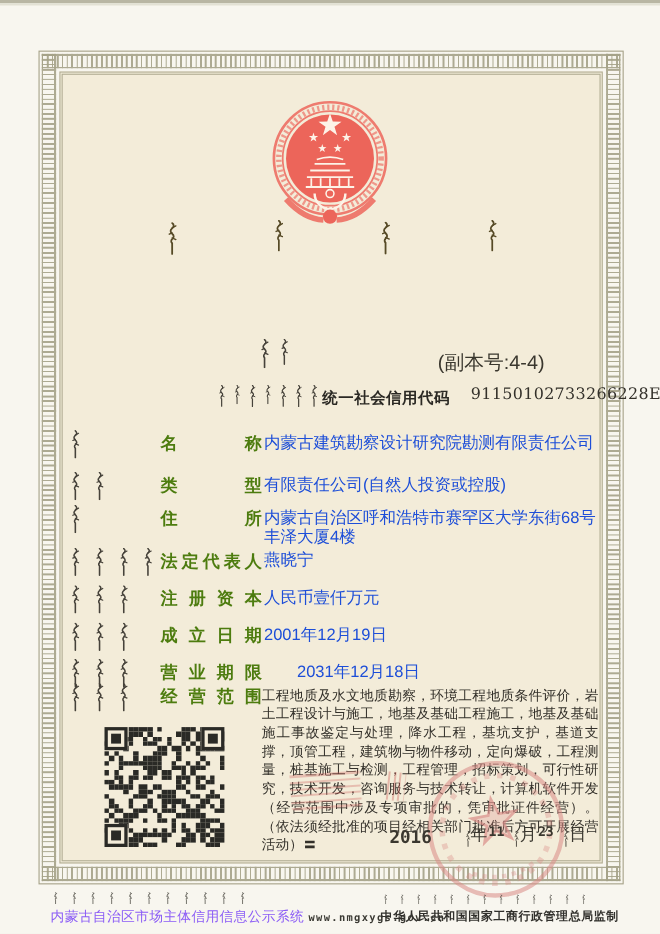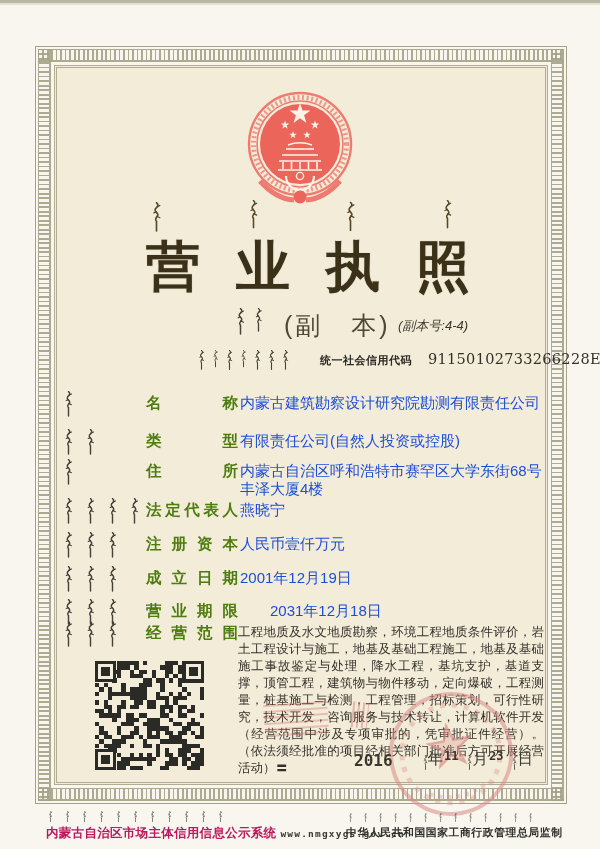--- a/index.html
+++ b/index.html
@@ -39,24 +39,24 @@
 
   
   .emblem{position:absolute;left:246px;top:88px;width:108px;height:118px;}
   .title-mongs{position:absolute;left:152px;top:200px;width:300px;display:flex;justify-content:space-between;height:36px;}
   .title-mongs .mg{height:34px;color:#564a26;}
   .title{position:absolute;left:146px;top:231px;font-size:54px;font-weight:bold;letter-spacing:36px;
          white-space:nowrap;color:#3b3119;text-shadow:0 0 1px rgba(59,49,25,.4);}
   .copy-mongs{position:absolute;left:236px;top:308px;display:flex;gap:9px;height:30px;}
   .copy-mongs .mg{height:27px;}
   .copy-label{position:absolute;left:284px;top:309px;font-size:25px;color:#4e4935;letter-spacing:3px;white-space:nowrap;}
-  .copy-number{position:absolute;left:398px;top:317px;font-size:13px;color:#3a372e;white-space:nowrap;font-style:italic;}
+  .copy-number{position:absolute;left:398px;top:317px;font-size:18px;color:#3a372e;white-space:nowrap;}
   .credit-mongs{position:absolute;left:197px;top:350px;display:flex;gap:5px;height:22px;}
   .credit-mongs .mg{height:20px;}
-  .credit-label{position:absolute;left:320px;top:353px;font-size:11px;font-weight:bold;color:#2b2924;letter-spacing:.5px;}
+  .credit-label{position:absolute;left:293px;top:353px;font-size:14px;font-weight:bold;color:#2b2924;letter-spacing:.5px;}
   .credit-code{position:absolute;left:428px;top:351px;font-size:14.5px;font-family:"DejaVu Serif",serif;
                color:#33302a;letter-spacing:.3px;}
 
   
   .row{position:absolute;left:0;width:100%;}
   .row .mgc{position:absolute;left:64px;top:0;display:flex;gap:13px;height:28px;}
   .row .mgc .mg{height:26px;}
   .row .lbl{position:absolute;left:146px;top:2px;width:92px;display:inline-block;font-size:15.5px;
             font-weight:700;color:#4d7c0f;text-align:justify;text-align-last:justify;}
   .row .val{position:absolute;left:240px;top:3px;width:304px;font-size:15px;color:#1d4ed8;line-height:18px;}
@@ -89,21 +89,21 @@
   .date .sup{font-size:12px;position:relative;top:-7px;margin:0 1px;text-align:right;}
   .date .mg{height:15px;margin:0 -2px 0 6px;}
   .date .gap{width:22px;}
   .date .u{font-size:15.5px;}
 
   
   .foot-l{position:absolute;left:46px;top:811px;}
   .foot-l .mgrow{gap:8px;height:12px;margin-bottom:2px;}
   .foot-l .mgrow .mg{height:11px;color:#35332c;}
   .foot-line{display:flex;align-items:baseline;white-space:nowrap;}
-  .foot-sys{font-size:12.5px;font-weight:bold;color:#be185d;letter-spacing:.3px;text-align:right;}
+  .foot-sys{font-size:12.5px;font-weight:normal;color:#8b5cf6;letter-spacing:.3px;text-align:right;}
   .foot-url{font-size:9.5px;font-family:"DejaVu Sans Mono",monospace;font-weight:bold;color:#3a3933;
             letter-spacing:1.2px;margin-left:4px;}
   .foot-r{position:absolute;left:346px;top:813px;font-family:Liberation Mono, monospace;}
   .foot-r .mgrow{gap:6px;height:10px;margin-bottom:3px;}
   .foot-r .mgrow .mg{height:9px;color:#35332c;}
   .foot-auth{font-size:10.8px;font-weight:bold;color:#31302c;letter-spacing:.6px;white-space:nowrap;}
 </style>
 </head>
 <body>
 
@@ -165,31 +165,29 @@
         <use href="#mgp"></use>
       </svg>
       <svg class="mg" viewBox="0 0 12 40">
         <use href="#mgp"></use>
       </svg>
       <svg class="mg" viewBox="0 0 12 40">
         <use href="#mgp"></use>
       </svg>
     </div>
 
-  <div class="title">营业执照</div>
 
   <div class="copy-mongs mgrow">
       <svg class="mg" viewBox="0 0 12 40">
         <use href="#mgp"></use>
       </svg>
       <svg class="mg" viewBox="0 0 12 40">
         <use href="#mgp"></use>
       </svg>
     </div>
-  <div class="copy-label">(副　本)</div>
   <div class="copy-number">(副本号:4-4)</div>
 
   <div class="credit-mongs mgrow">
       <svg class="mg" viewBox="0 0 12 40">
         <use href="#mgp"></use>
       </svg>
       <svg class="mg" viewBox="0 0 12 40">
         <use href="#mgp"></use>
       </svg>
       <svg class="mg" viewBox="0 0 12 40">

